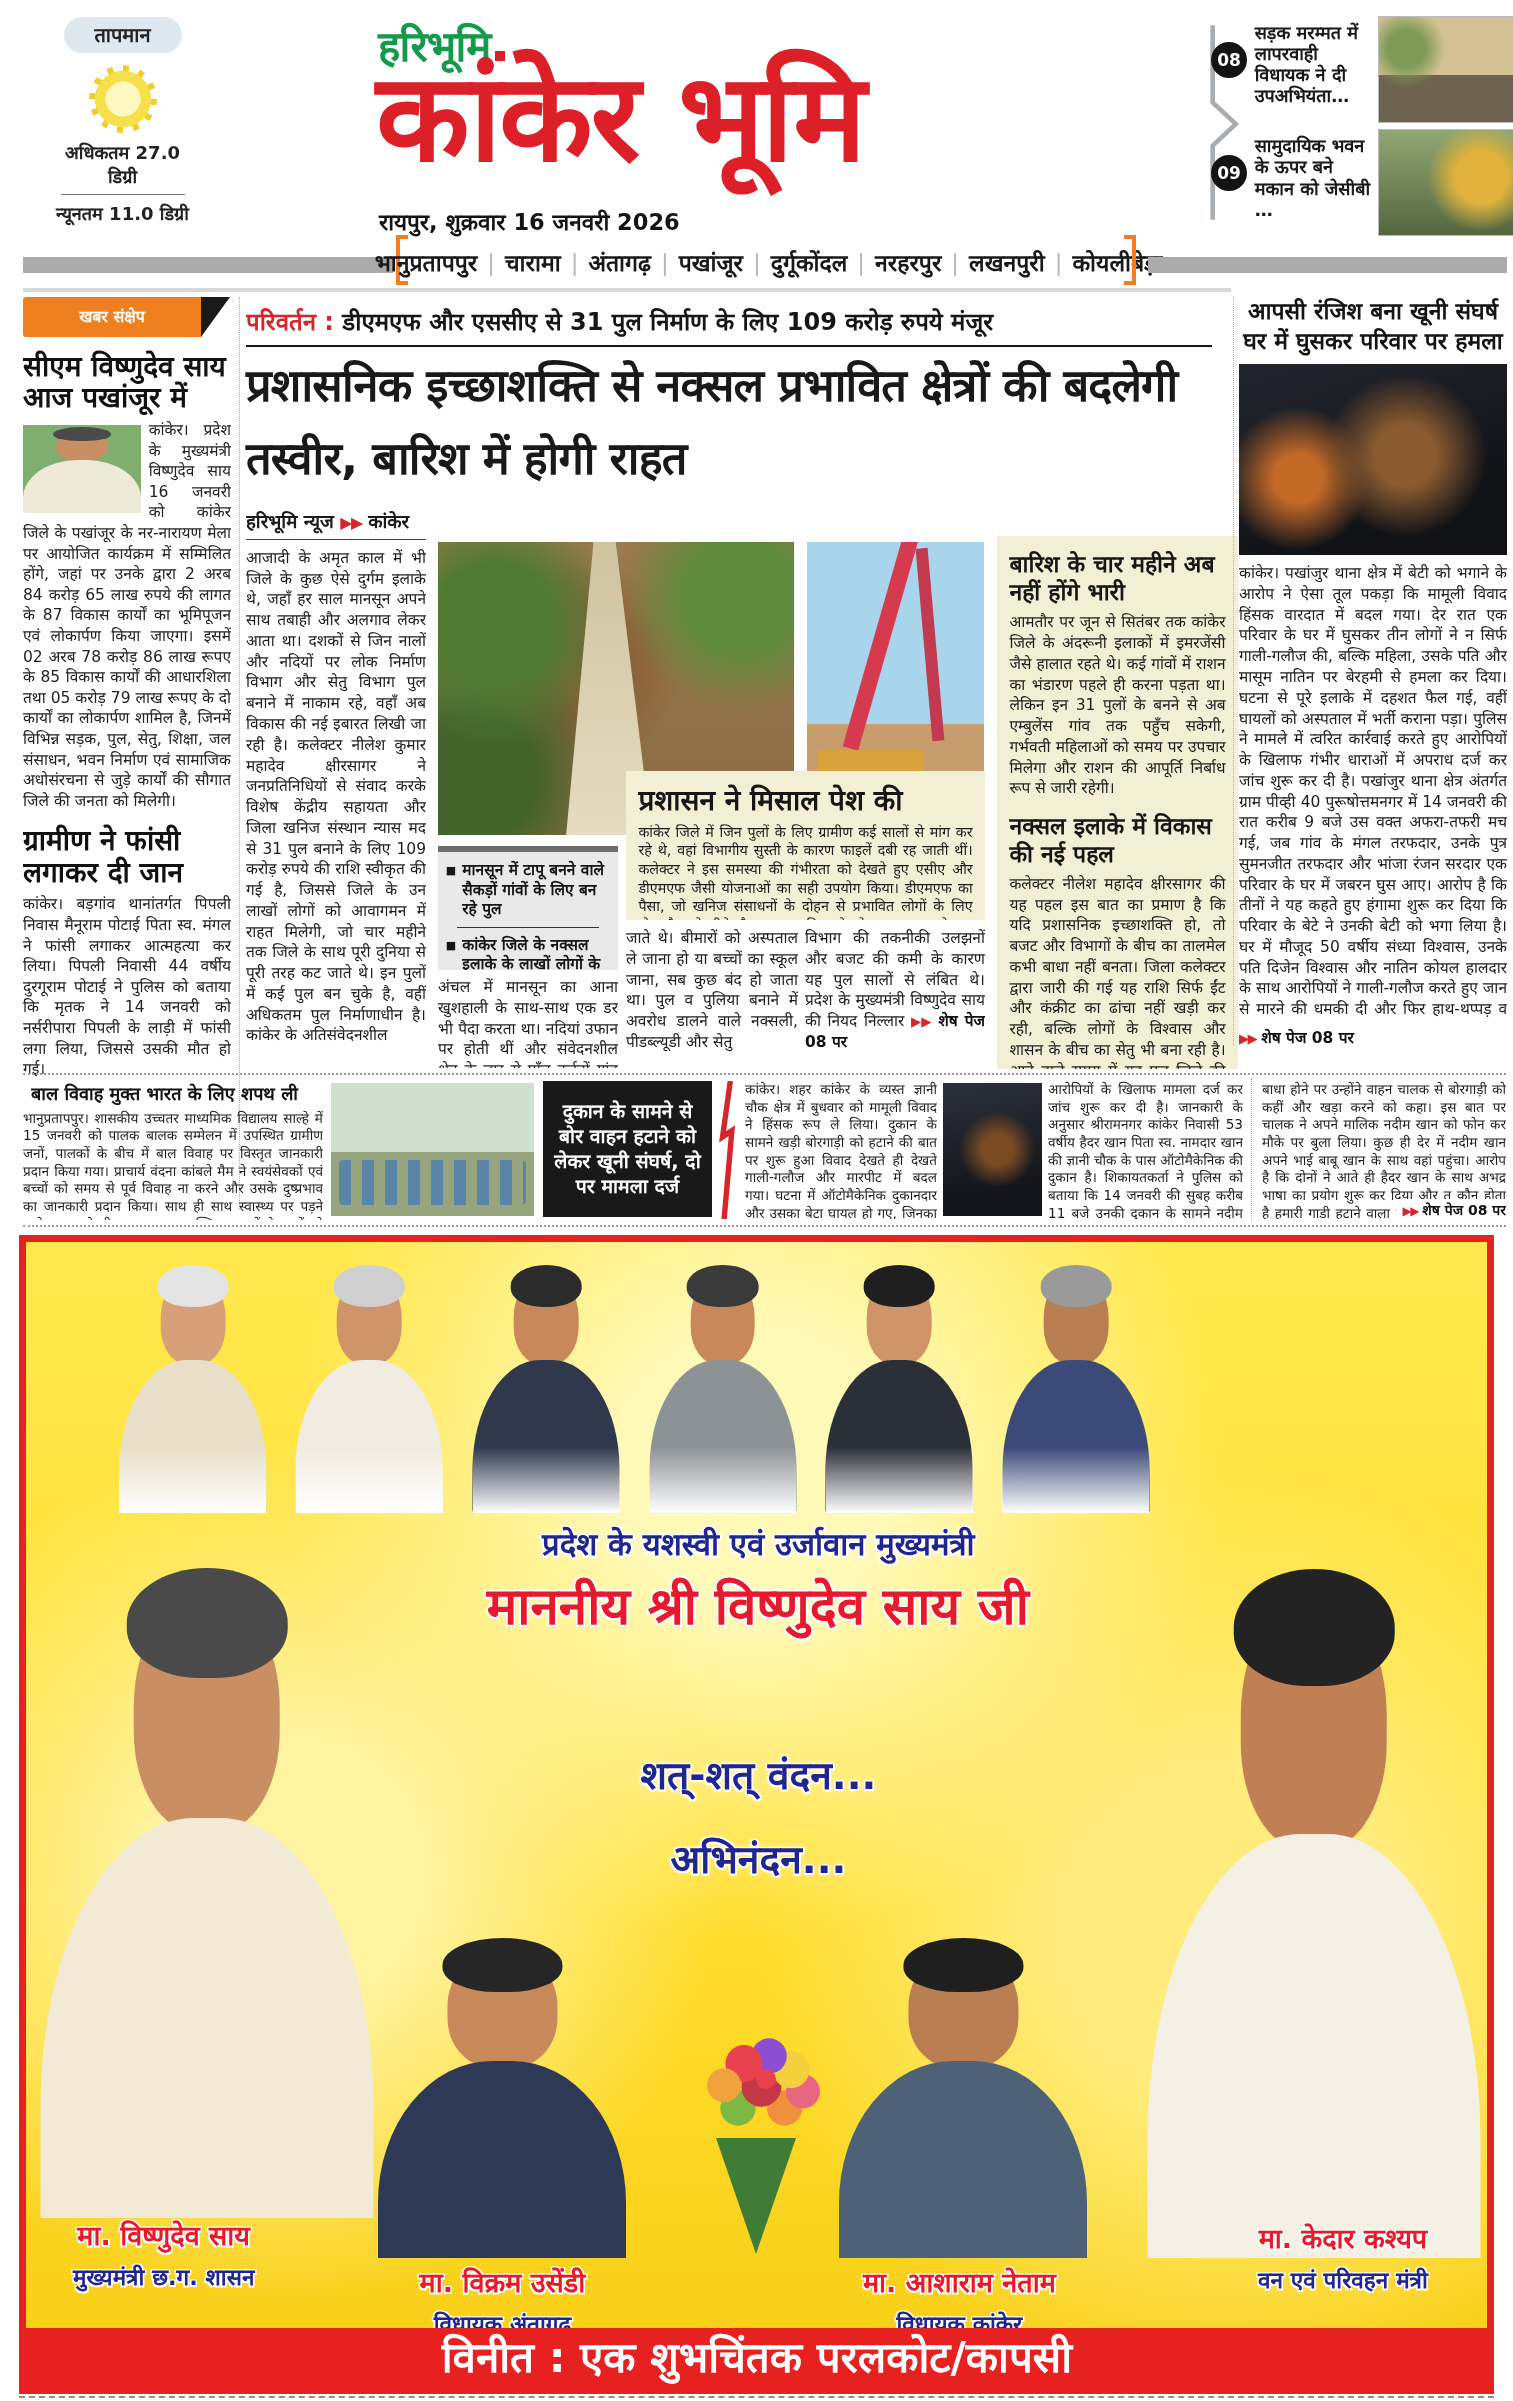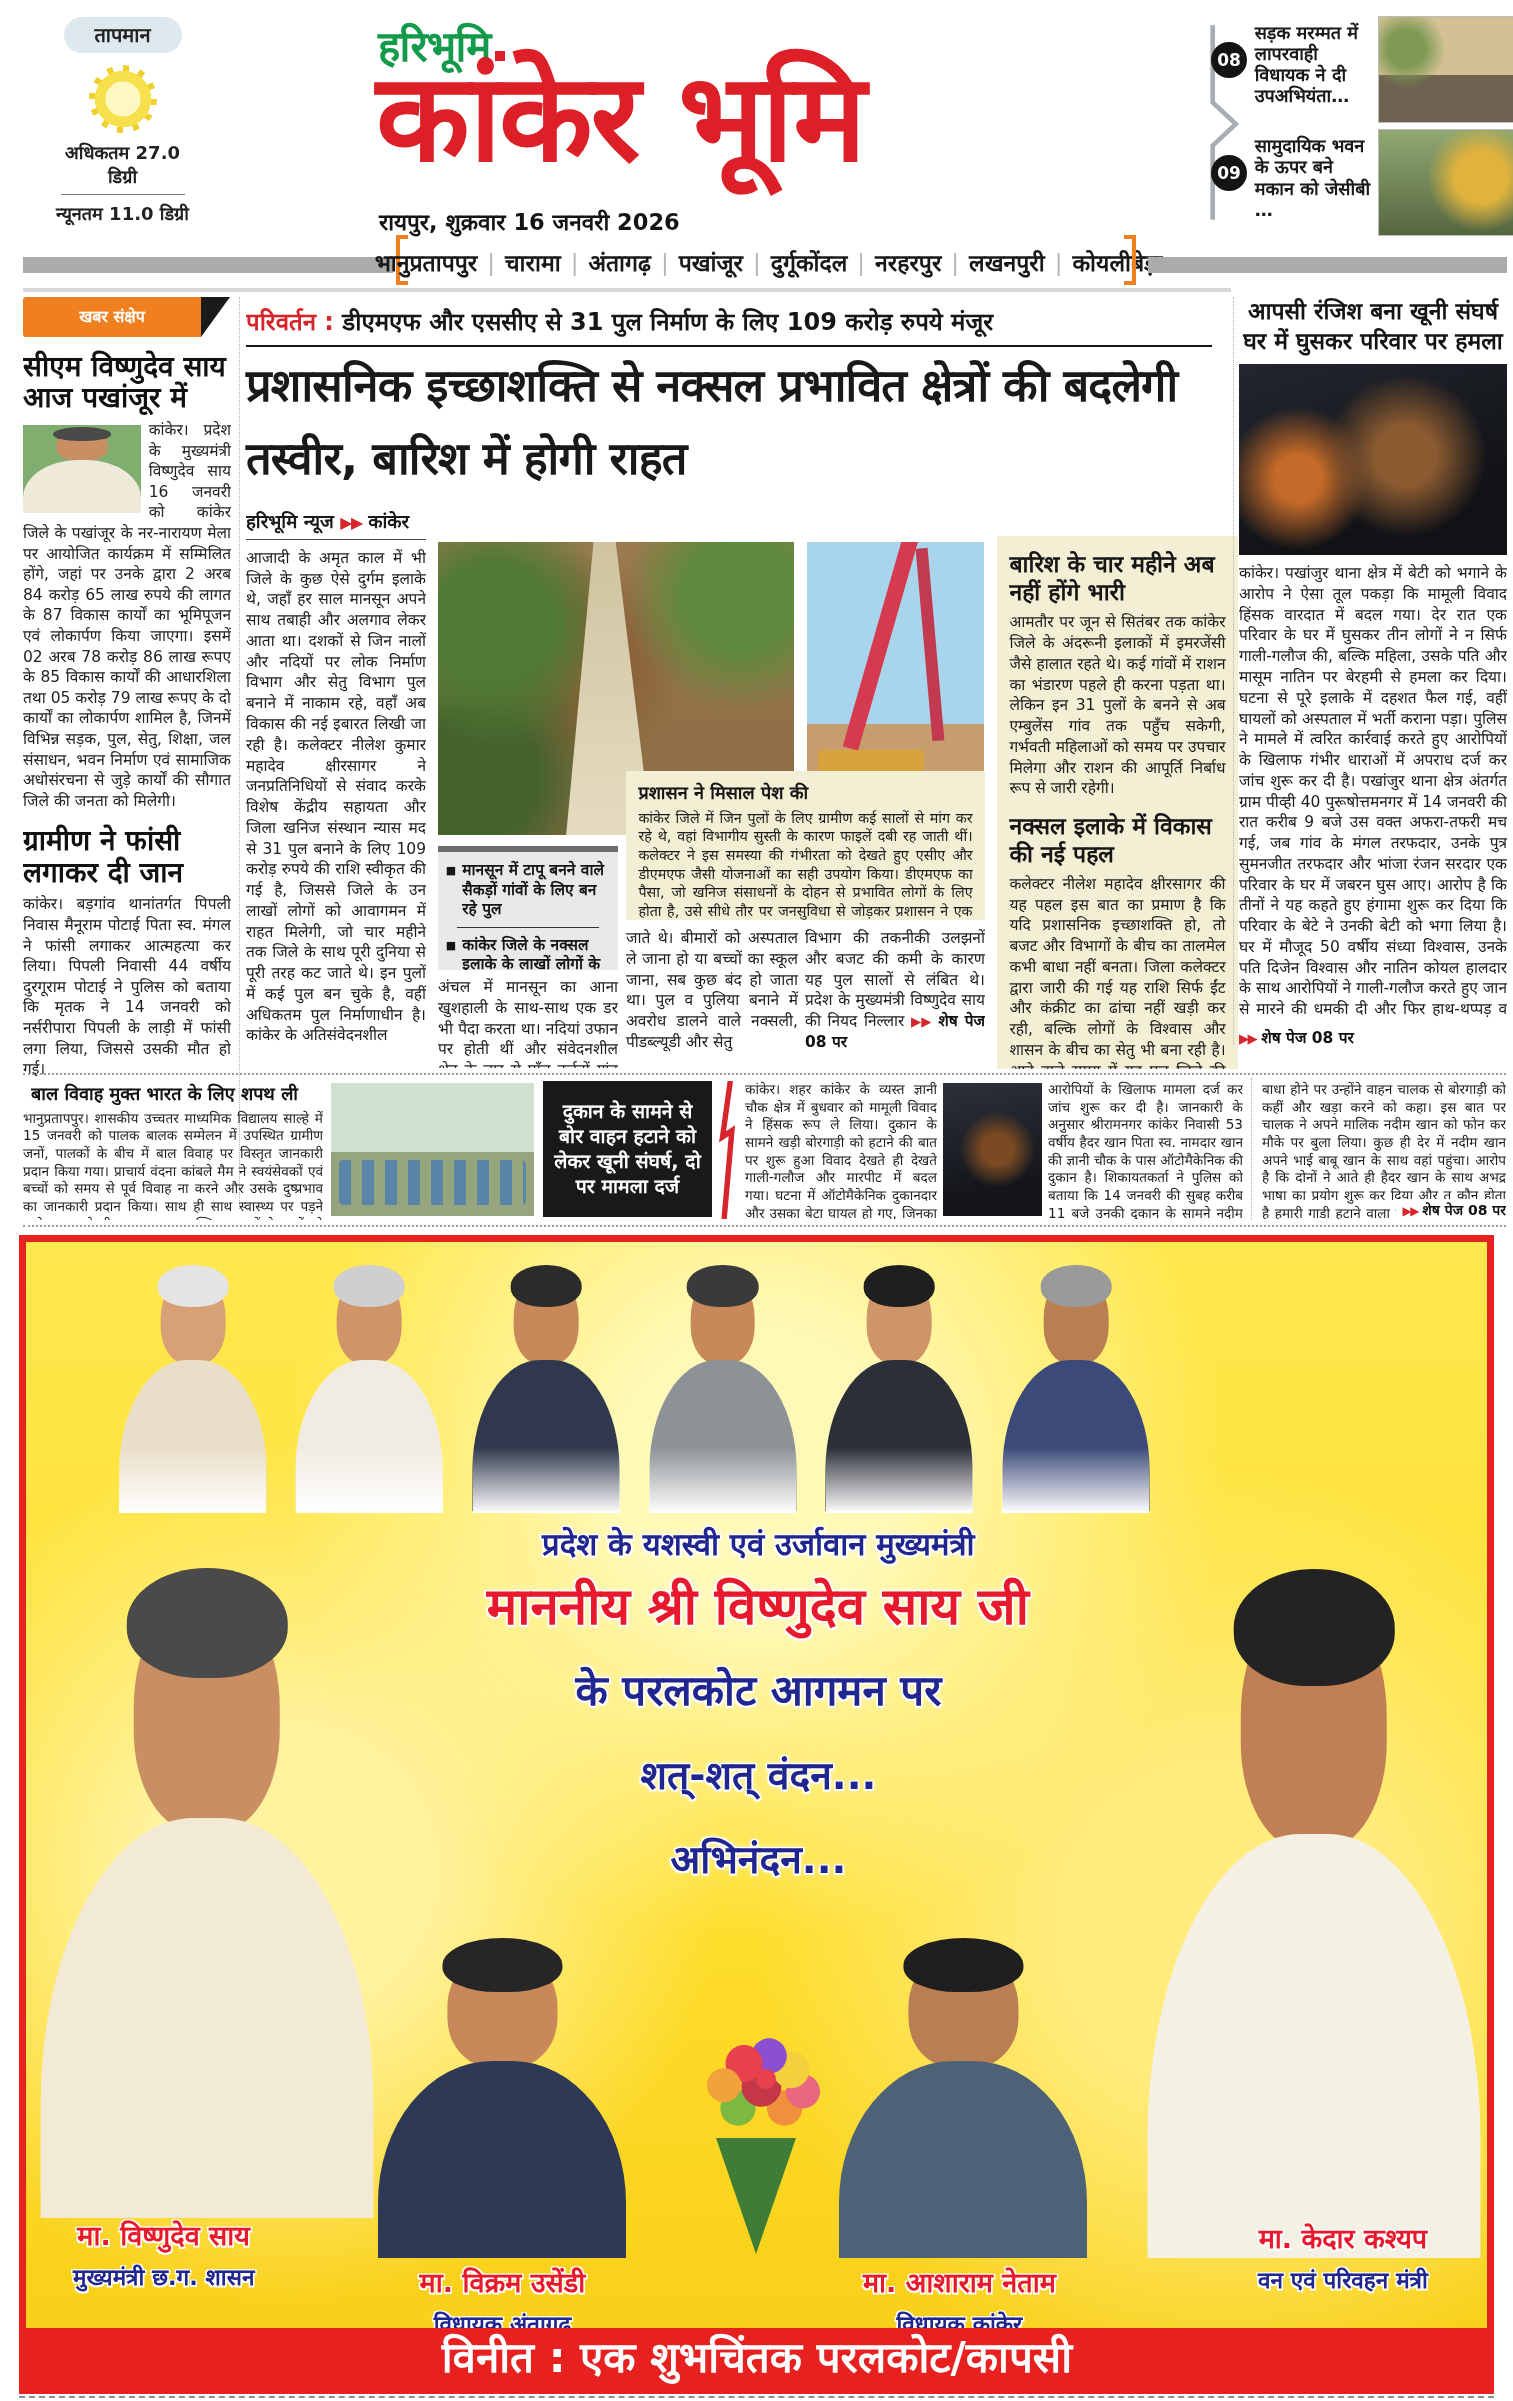--- a/index.html
+++ b/index.html
@@ -81,21 +81,21 @@
   .sidebox { left:997px; top:536px; width:241px; height:533px; background:#f3efd4; padding:14px 12.4px; overflow:hidden; }
   .sidebox h3 { font-size:23px; font-weight:bold; line-height:1.22; color:#161616; margin-bottom:6.2px; }
   .sidebox .sec2 { margin-top:12.4px; }
 
   .caption-box { left:438px; top:846px; width:180px; height:124px; background:#e9e9e9; border-top:6.2px solid #6d6d6d; padding:9.3px 7.7px; overflow:hidden; }
   .cap-item { display:flex; gap:6.2px; font-size:15.5px; font-weight:bold; line-height:1.25; color:#161616; }
   .cap-div { border-top:1.5px solid #333; width:86%; margin:7.7px auto; }
   .blt { font-size:11px; padding-top:3.1px; }
 
   .misal-box { left:626px; top:771px; width:359px; height:149px; background:#f3efd4; padding:9.3px 12.4px; overflow:hidden; }
-  .misal-box h3 { font-size:18px; font-weight:bold; color:#161616; margin-bottom:4.6px; }
+  .misal-box h3 { font-size:28px; font-weight:bold; color:#161616; margin-bottom:4.6px; }
 
   .colB { left:438px; top:977px; width:180px; height:91px; overflow:hidden; }
   .colC { left:626px; top:928px; width:172px; height:141px; overflow:hidden; }
   .colD { left:805px; top:928px; width:180px; height:141px; overflow:hidden; }
   .contline { font-weight:bold; color:#111; }
 
   
   .feud { left:1239px; top:297px; width:268px; height:748px; overflow:hidden; }
   .feud h2 { font-size:23px; font-weight:bold; line-height:1.3; color:#141414; text-align:center; }
   .ph-fight { width:268px; height:191px; margin:7.7px 0;
@@ -355,21 +355,20 @@
           <span class="torso"></span>
         </div>
       <div class="person fade" style="width:147px;height:252px;--skin:#b97f52;--hair:#9a9a9a;--cloth:#3c4a7a;">
           <span class="head"></span>
           <span class="torso"></span>
         </div>
     </div>
 
     <div class="ad-line ad-blue" style="top:280px;font-size:31px;">प्रदेश के यशस्वी एवं उर्जावान मुख्यमंत्री</div>
     <div class="ad-line ad-red" style="top:327px;font-size:51px;left:294px;width:875px;">माननीय श्री विष्णुदेव साय जी</div>
-    <div class="ad-line ad-blue" style="top:418px;font-size:42px;">के परलकोट आगमन पर</div>
     <div class="ad-line ad-blue" style="top:505px;font-size:39px;">शत्-शत् वंदन...</div>
     <div class="ad-line ad-blue" style="top:589px;font-size:39px;">अभिनंदन...</div>
 
     <div class="person adp" style="left:14px;top:310px;width:333px;height:666px;--skin:#c98f63;--hair:#4a4a4a;--cloth:#f3ead6;">
         <span class="head"></span>
         <span class="torso"></span>
       </div>
     <div class="person adp" style="left:1121px;top:310px;width:333px;height:706px;--skin:#c08054;--hair:#232323;--cloth:#f5f0e4;">
         <span class="head"></span>
         <span class="torso"></span>

